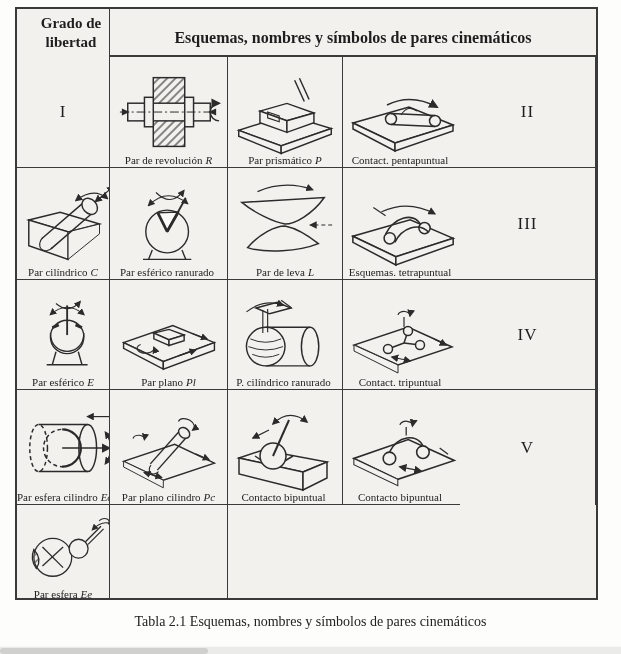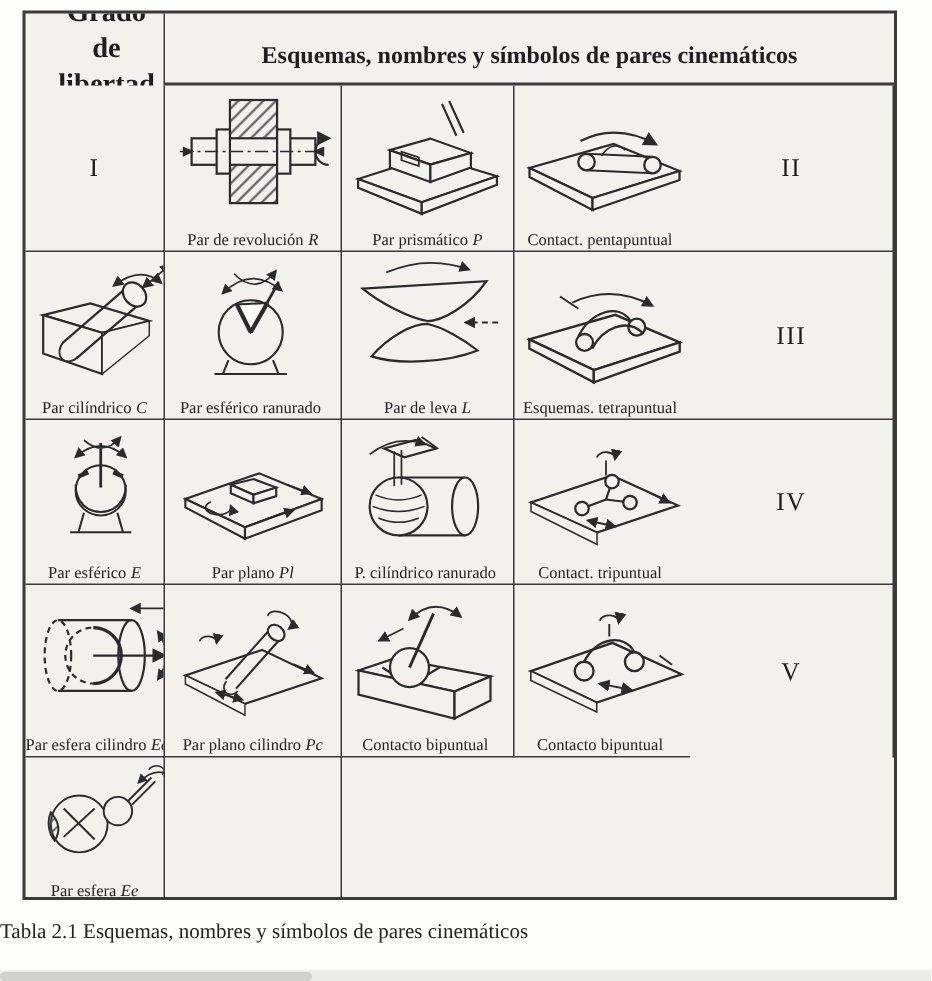--- a/index.html
+++ b/index.html
@@ -8,32 +8,32 @@
   
   #tbl{position:absolute;left:15px;top:7px;width:583px;height:593px;background:#f2f1ee;
        border:2px solid #3a3a3a;box-sizing:border-box;display:grid;
        grid-template-columns:93px 118px 115px 117px 1fr;
        grid-template-rows:48px 111px 112px 110px 115px 1fr;}
   .c{border-right:1.5px solid #3a3a3a;border-bottom:1.5px solid #3a3a3a;position:relative;
      box-sizing:border-box;overflow:hidden;}
   .lastcol{border-right:none;}
   .lastrow{border-bottom:none;}
   .hdr-deg{border-bottom:none;display:flex;align-items:center;justify-content:flex-end;
-     text-align:center;font-weight:bold;font-size:19px;line-height:1.25;padding-left:16px;}
+     text-align:center;font-weight:bold;font-size:15px;line-height:1.25;padding-left:16px;}
   .hdr-title{grid-column:2 / 6;border-bottom:2px solid #3a3a3a;border-right:none;
      display:flex;align-items:center;justify-content:center;font-weight:bold;font-size:16px;margin-top:12px;}
   .deg{display:flex;align-items:center;justify-content:center;font-size:17px;letter-spacing:1px;}
-  .cell{display:flex;flex-direction:column;align-items:center;justify-content:flex-start;}
+  .cell{display:flex;flex-direction:column;align-items:center;justify-content:center;}
   .diag{display:block;margin:3px auto 0;}
   .lbl{position:absolute;bottom:1px;left:0;width:100%;text-align:center;font-size:11px;
        white-space:nowrap;color:#232323;}
   .lbl i{font-style:italic;margin-left:3px;}
   .rowv .lbl{bottom:-2px;}
   
-  #caption{position:absolute;top:614px;left:0;width:100%;font-size:14px;color:#222;}
+  #caption{position:absolute;top:614px;left:0;width:100%;text-align:center;font-size:14px;color:#222;}
   
   #hscroll{position:absolute;bottom:0;left:0;width:100%;height:7px;background:#ebebea;
            border-top:1px solid #f8f8f8;}
   #hthumb{position:absolute;top:1px;left:0;width:208px;height:6px;background:#d0d0cf;border-radius:3px;}
 </style>
 </head>
 <body>
 
 <div id="page">
 

